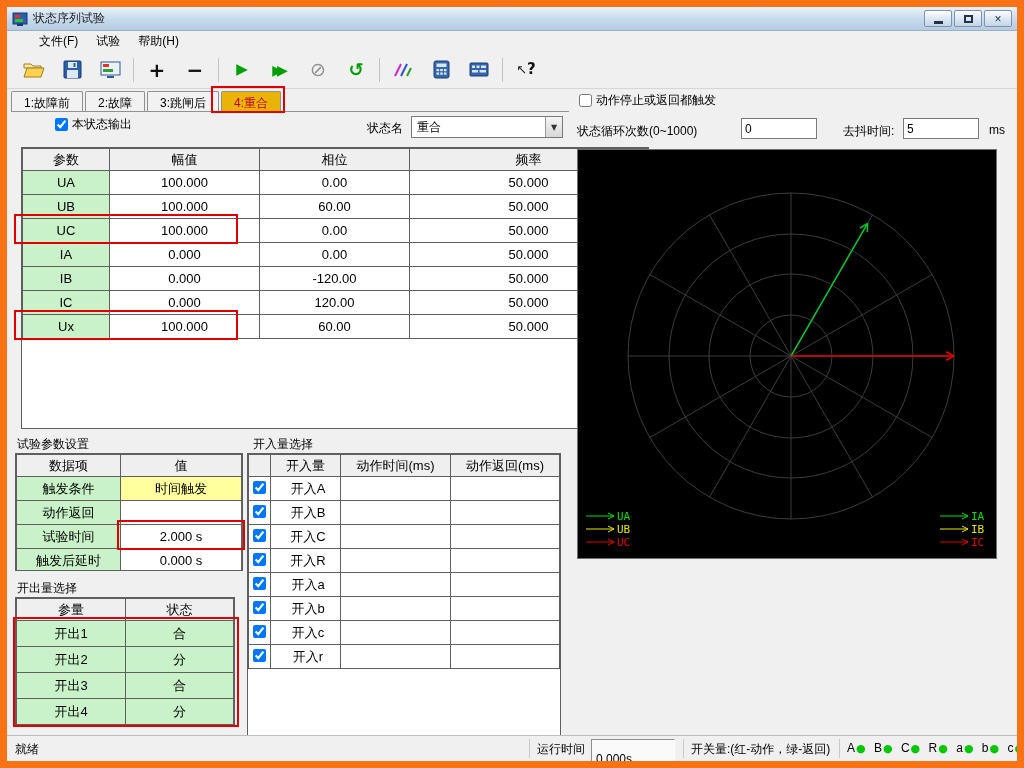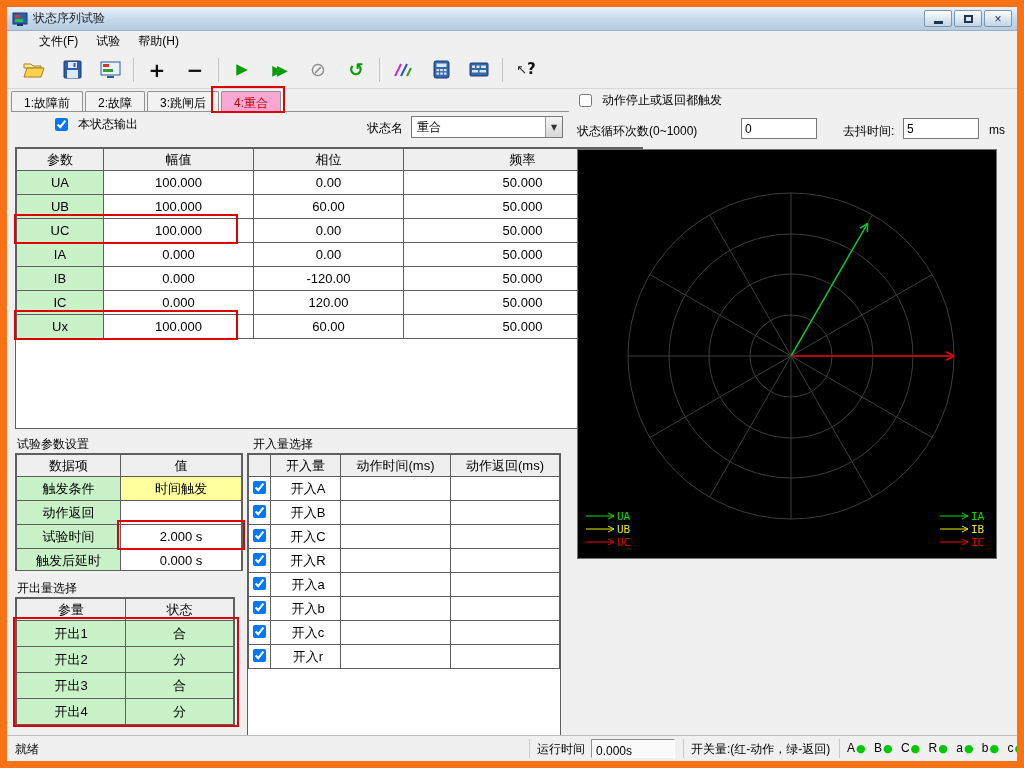--- a/index.html
+++ b/index.html
@@ -34,25 +34,25 @@
   .tg-runall { font-size:14px; color:#00a000; letter-spacing:-6px; padding-right:6px; }
   .tg-stop { font-size:19px; color:#8f8f8f; }
   .tg-undo { font-size:18px; color:#00a000; font-weight:bold; }
   .tg-helparrow { font-size:13px; color:#222; }
   .tg-help { font-size:15px; color:#111; font-weight:bold; }
 
   
   .tabs { position:absolute; left:4px; top:84px; height:21px; display:flex; }
   .tab { padding:3px 12px 2px 12px; border:1px solid #919191; border-bottom:none;
     background:#f2f2f2; margin-right:2px; border-radius:2px 2px 0 0; white-space:nowrap; }
-  .tab.active { background:#f9a8d4; color:#c00000; }
+  .tab.active { background:#eab308; color:#c00000; }
   .tabs-underline { position:absolute; left:4px; top:104px; width:558px; height:1px; background:#919191; }
 
   .lbl { position:absolute; white-space:nowrap; }
-  .chkrow { position:absolute; display:flex; align-items:center; gap:10px; white-space:nowrap; }
+  .chkrow { position:absolute; display:flex; align-items:center; gap:4px; white-space:nowrap; }
   input[type=checkbox] { width:13px; height:13px; }
   .txt { position:absolute; border:1px solid #7a7a7a; background:#fff; font-size:12px;
     padding:0 3px; font-family:"Liberation Sans",sans-serif; }
   .combo { position:absolute; border:1px solid #7a7a7a; background:#fff; display:flex;
     align-items:center; }
   .combo-text { flex:1; padding:0 5px; }
   .combo-btn { width:17px; align-self:stretch; background:linear-gradient(#f4f4f4,#d8d8d8);
     border-left:1px solid #9a9a9a; display:flex; align-items:center; justify-content:center;
     font-size:8px; color:#333; font-family:"DejaVu Sans",sans-serif; }
 
@@ -72,21 +72,21 @@
   .chart { position:absolute; background:#000; border:1px solid #6f6f6f; }
 
   
   .red-annot { position:absolute; border:2px solid #e00000; z-index:60; pointer-events:none; background:transparent; }
 
   
   .statusbar { position:absolute; left:0; bottom:0; right:0; height:26px; background:#f0f0f0;
     border-top:1px solid #bdbdbd; }
   .sb-item { position:absolute; top:5px; white-space:nowrap; }
   .sb-div { position:absolute; top:3px; width:1px; height:19px; background:#c9c9c9; }
-  .sb-box { position:absolute; top:3px; height:19px; background:#fafafa; padding:4px 4px;
+  .sb-box { position:absolute; top:3px; height:19px; background:#fafafa; padding:12px 4px;
     border:1px solid; border-color:#8e8e8e #ffffff #ffffff #8e8e8e; }
   .sw { margin-right:5px; }
   .dot { font-family:"DejaVu Sans",sans-serif; font-size:11px; margin-left:1px; }
 </style>
 </head>
 <body>
 
 <div class="win">
 
   <div class="titlebar">
@@ -217,21 +217,21 @@
   <div class="chkrow" style="left:572px; top:85px;">
     <input type="checkbox" style="">
     <span>动作停止或返回都触发</span>
   </div>
   <span class="lbl" style="left:570px; top:116px;">状态循环次数(0~1000)</span>
   <input class="txt" style="left: 734px; top: 111px; width: 76px; height: 21px;" value="0">
   <span class="lbl" style="left:836px; top:116px;">去抖时间:</span>
   <input class="txt" style="left: 896px; top: 111px; width: 76px; height: 21px;" value="5">
   <span class="lbl" style="left:982px; top:116px;">ms</span>
 
-  <div class="tbl-wrap" style="left:8px; top:140px; width:628px; height:282px;">
+  <div class="tbl-wrap" style="left:14px; top:140px; width:628px; height:282px;">
     <table class="grid">
       <colgroup>
           <col style="width:87px">
           <col style="width:150px">
           <col style="width:150px">
           <col>
         </colgroup>
       <tbody>
           <tr>
         <th>参数</th>

